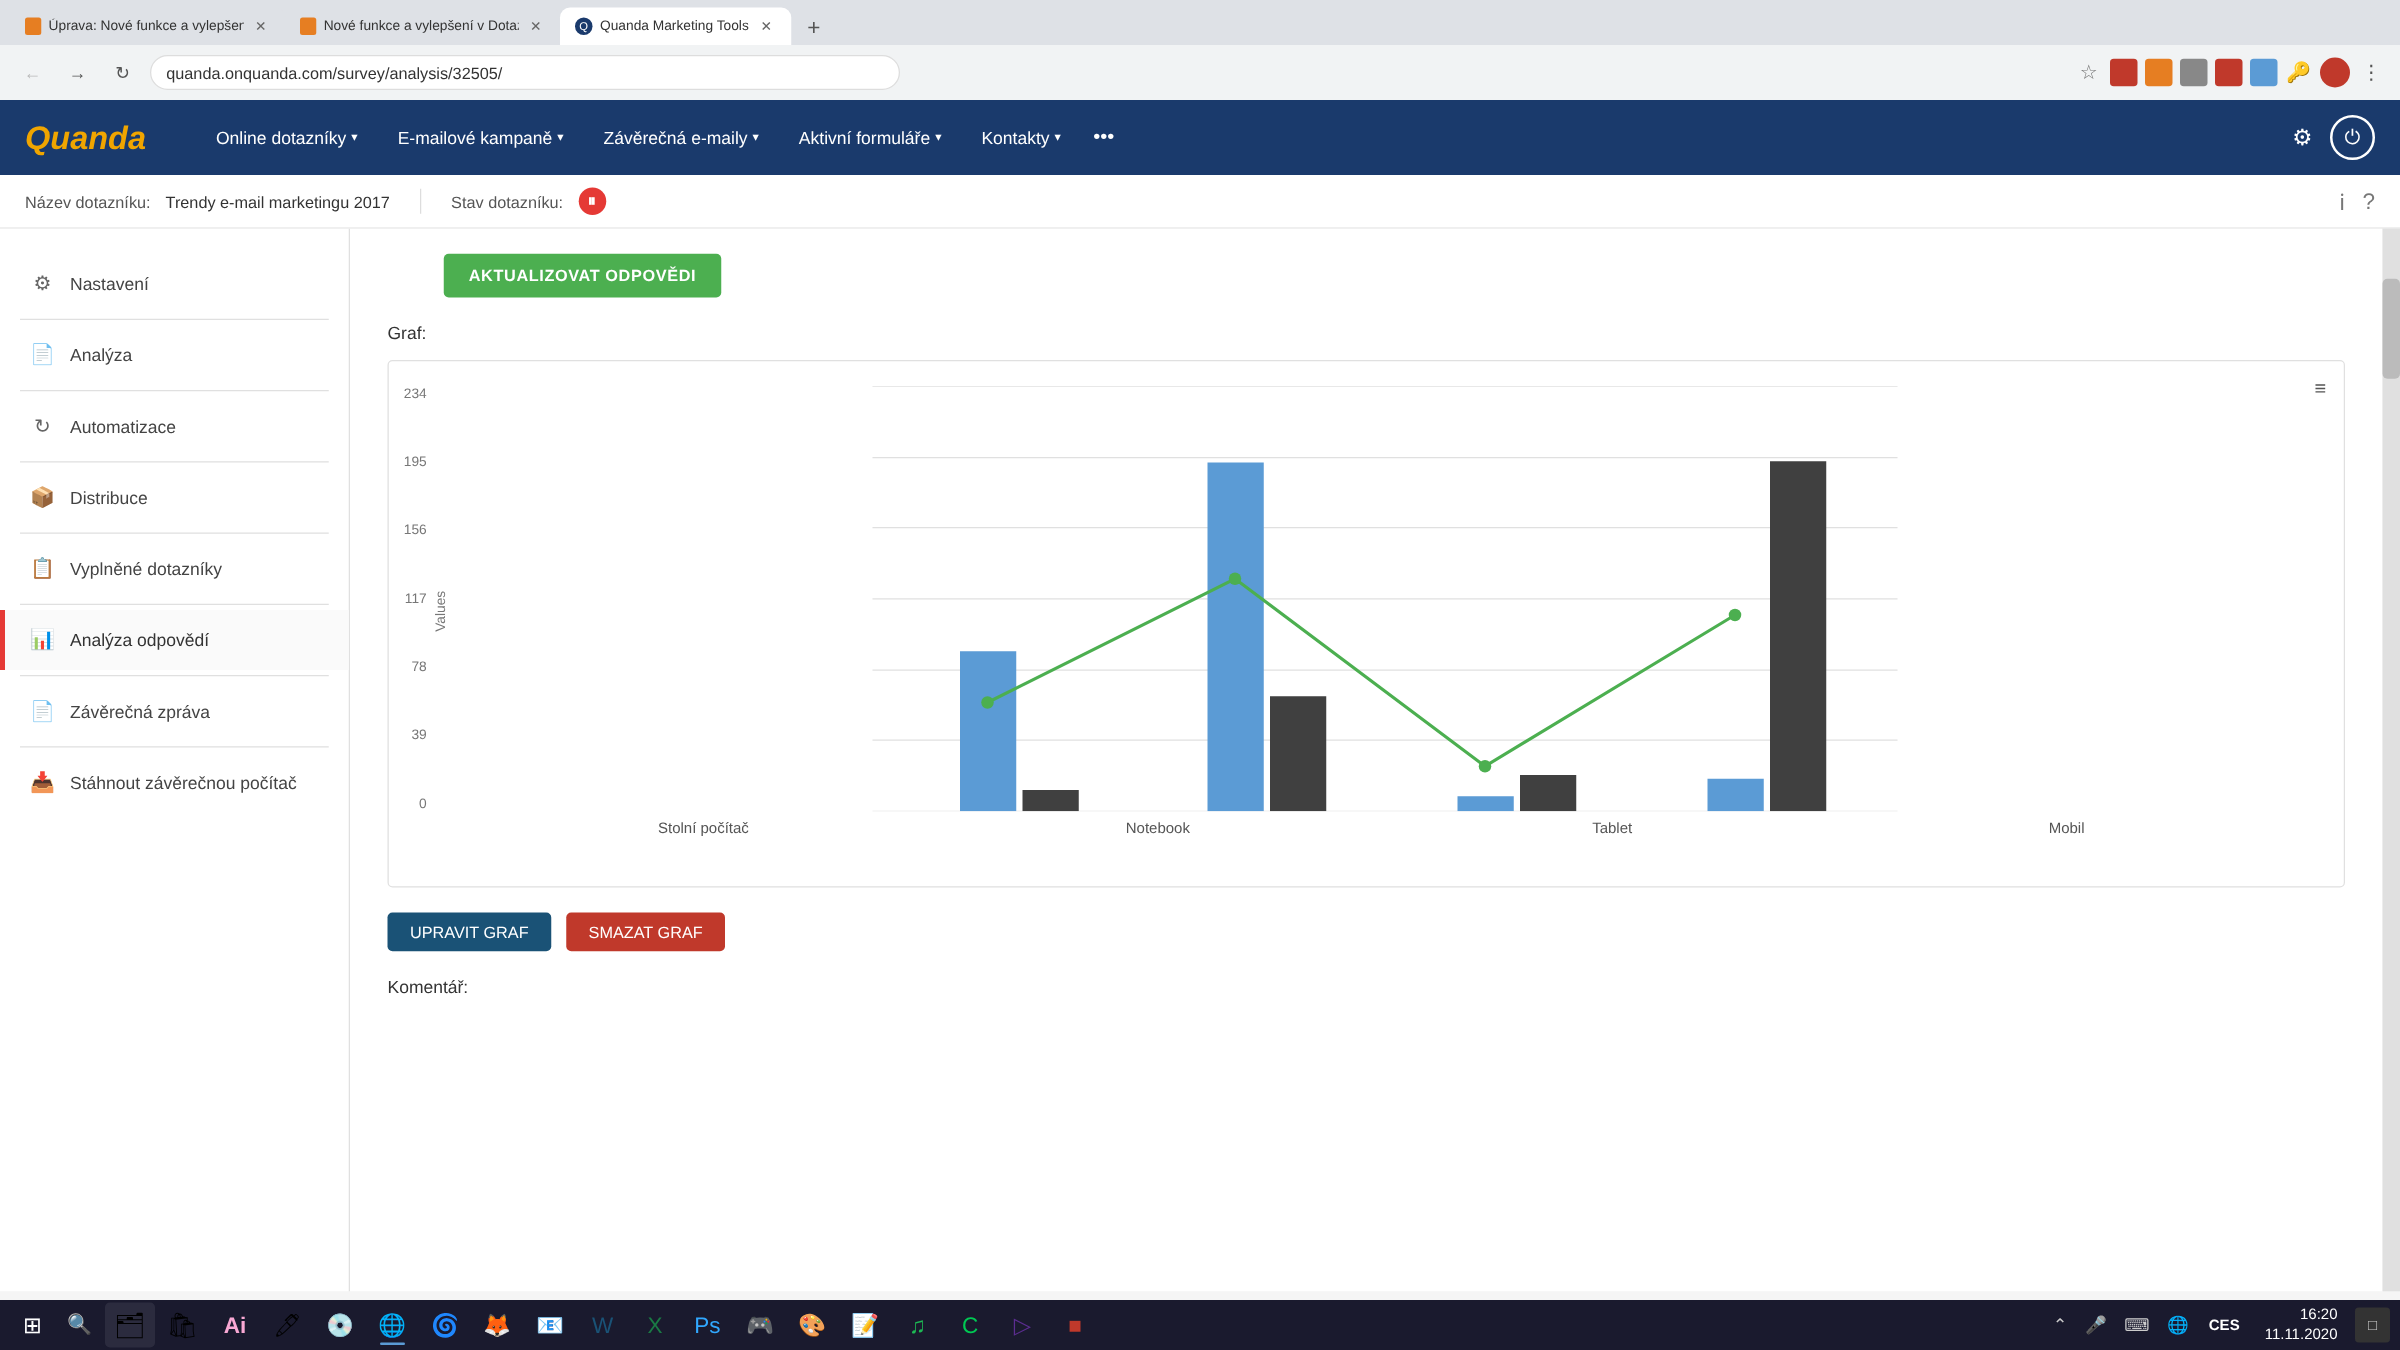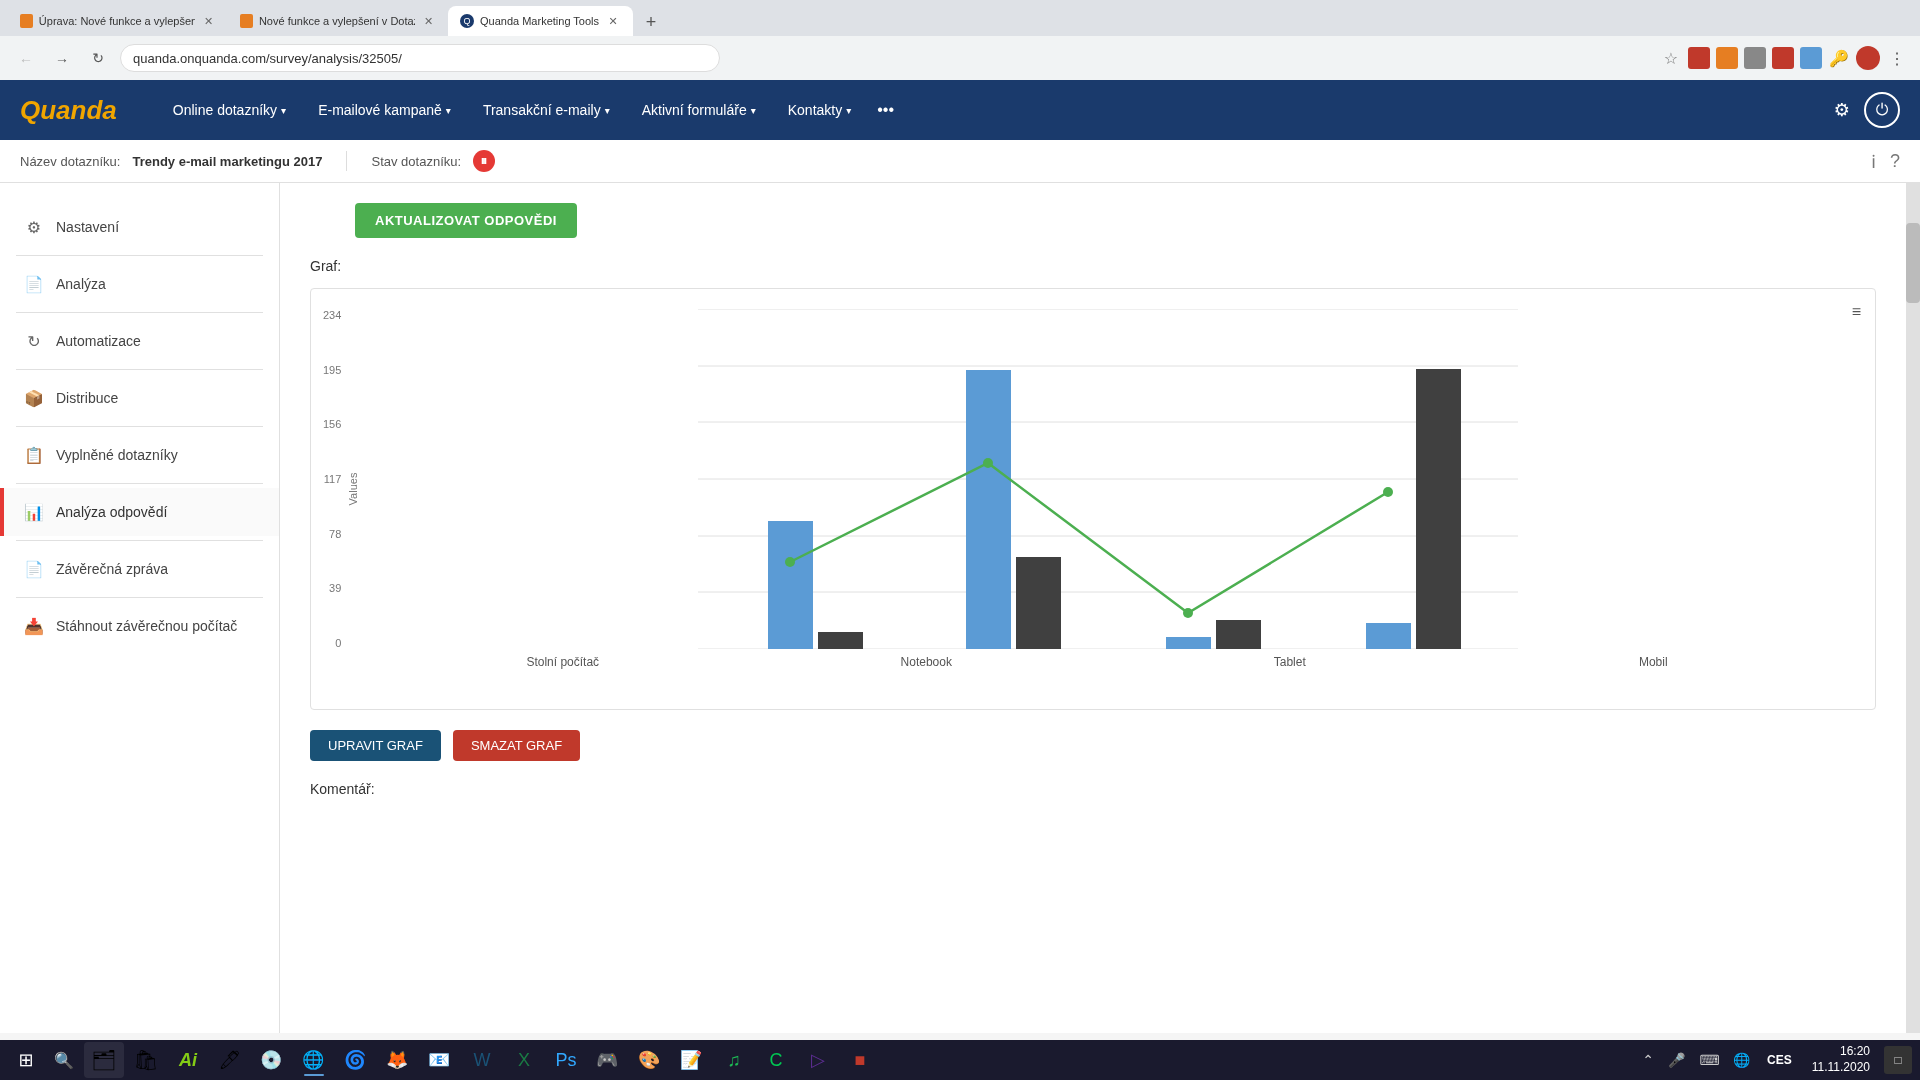--- a/index.html
+++ b/index.html
@@ -29,21 +29,21 @@
     .nav-item { color: #fff; font-size: 14px; padding: 0 16px; height: 60px; display: flex; align-items: center; gap: 4px; cursor: pointer; }
     .nav-item .chevron { font-size: 10px; }
     .nav-more { color: #fff; font-size: 16px; padding: 0 10px; cursor: pointer; }
     .header-actions { margin-left: auto; display: flex; gap: 14px; align-items: center; }
     .header-icon { color: #fff; font-size: 18px; cursor: pointer; }
     .power-btn { width: 36px; height: 36px; border-radius: 50%; border: 2px solid #fff; display: flex; align-items: center; justify-content: center; cursor: pointer; color: #fff; font-size: 16px; }
 
     
     .sub-header { background: #fff; height: 43px; display: flex; align-items: center; padding: 0 20px; gap: 12px; border-bottom: 1px solid #e0e0e0; }
     .sub-header-label { font-size: 13px; color: #555; }
-    .sub-header-value { font-size: 13px; color: #333; font-weight: 700; }
+    .sub-header-value { font-size: 13px; color: #333; font-weight: 400; }
     .sub-header-sep { width: 1px; height: 20px; background: #ddd; margin: 0 12px; }
     .status-icon { width: 22px; height: 22px; background: #e53935; border-radius: 50%; display: flex; align-items: center; justify-content: center; color: #fff; font-size: 13px; font-weight: bold; }
     .sub-header-right { margin-left: auto; display: flex; gap: 14px; align-items: center; }
     .sub-header-right-icon { font-size: 18px; color: #777; cursor: pointer; }
 
     
     .main-layout { display: flex; height: calc(1080px - 36px - 44px - 60px - 50px - 40px); background: #f5f5f5; }
 
     
     .sidebar { width: 280px; background: #fff; border-right: 1px solid #e0e0e0; padding: 20px 0; }
@@ -142,21 +142,21 @@
   <div class="nav-menu">
     <div class="nav-item">
       <span>Online dotazníky</span>
       <span class="chevron">▾</span>
     </div>
     <div class="nav-item">
       <span>E-mailové kampaně</span>
       <span class="chevron">▾</span>
     </div>
     <div class="nav-item">
-      <span>Transakční e-maily</span>
+      <span>Závěrečná e-maily</span>
       <span class="chevron">▾</span>
     </div>
     <div class="nav-item">
       <span>Aktivní formuláře</span>
       <span class="chevron">▾</span>
     </div>
     <div class="nav-item">
       <span>Kontakty</span>
       <span class="chevron">▾</span>
     </div>
@@ -309,21 +309,21 @@
   <div class="taskbar-start">⊞</div>
   <div class="taskbar-search">🔍</div>
   <div class="taskbar-items">
     <div class="taskbar-item" style="background:rgba(255,255,255,0.08);">
       <span style="font-size:20px;">🗂</span>
     </div>
     <div class="taskbar-item">
       <span style="font-size:20px;">🛍</span>
     </div>
     <div class="taskbar-item">
-      <span style="font-size:18px;color:#84cc16;font-weight:bold;font-style:italic;">Ai</span>
+      <span style="font-size:18px;color:#f9a8d4;font-weight:bold;">Ai</span>
     </div>
     <div class="taskbar-item">
       <span style="font-size:18px;">🖊</span>
     </div>
     <div class="taskbar-item">
       <span style="font-size:18px;">💿</span>
     </div>
     <div class="taskbar-item taskbar-item-active">
       <span style="font-size:18px;color:#0078d4;">🌐</span>
     </div>

